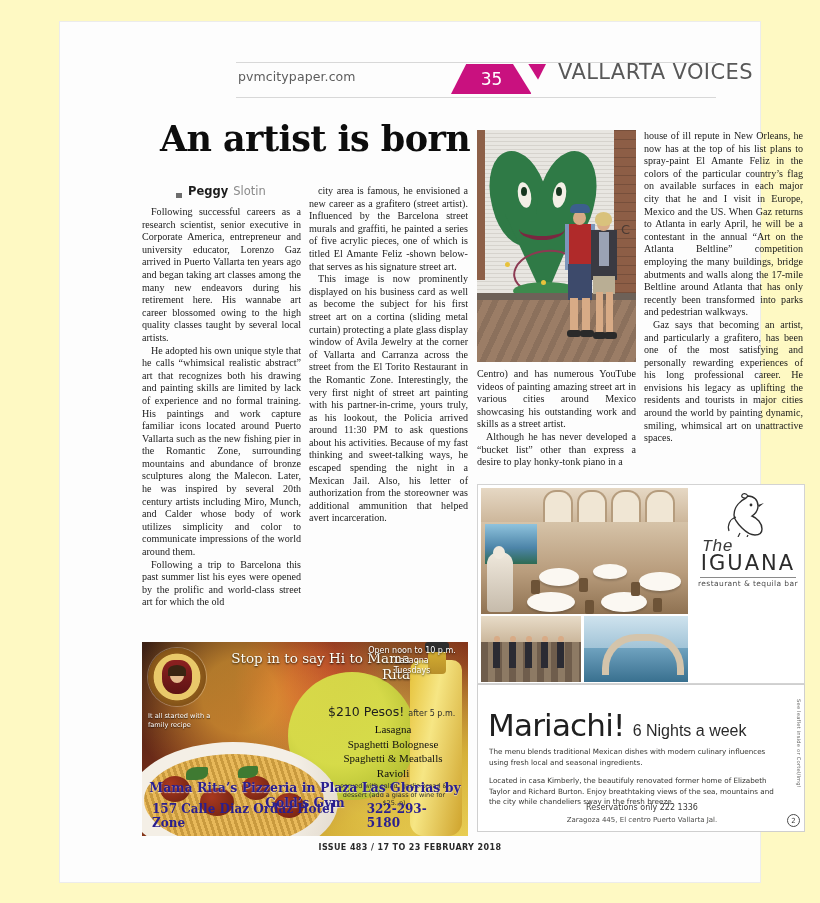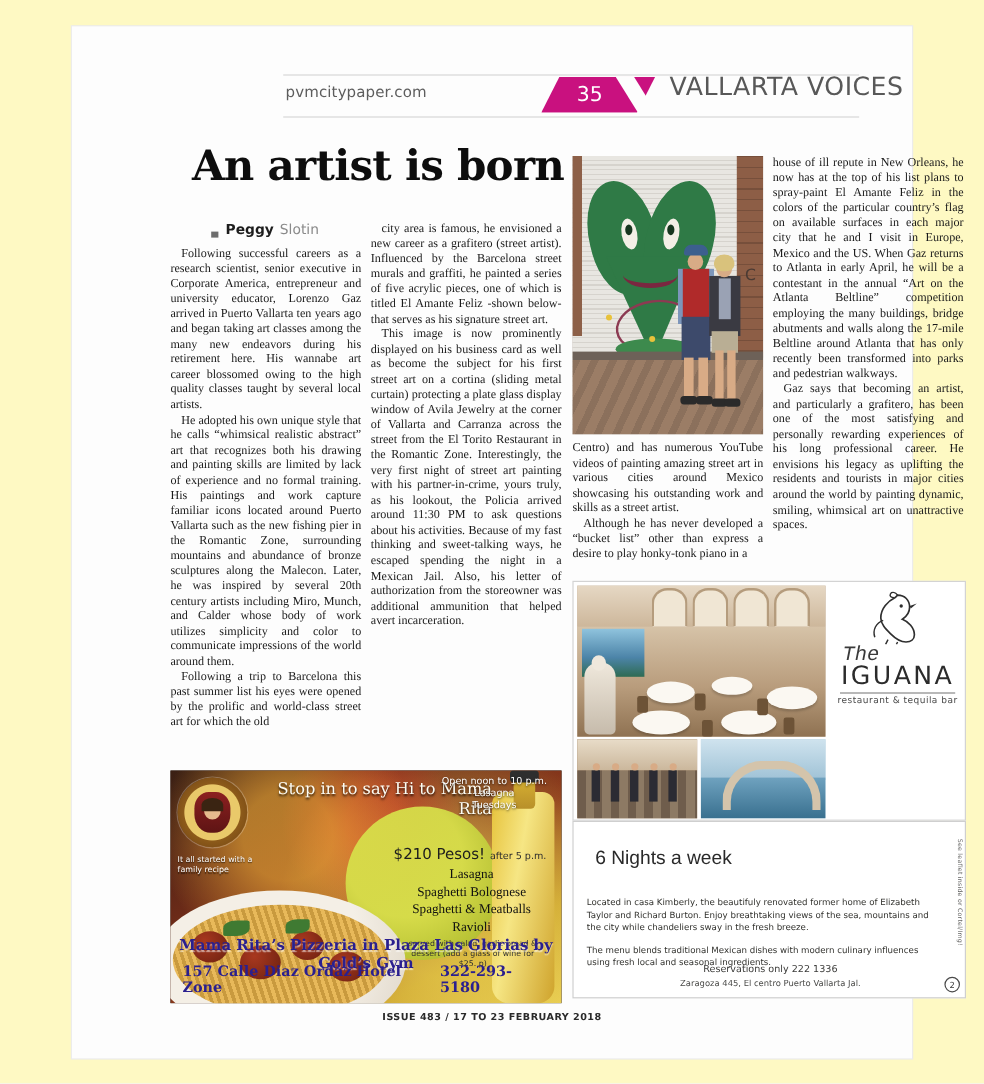--- a/index.html
+++ b/index.html
@@ -658,25 +658,26 @@
         </svg>
         <div class="ig-word-the">The</div>
         <div class="ig-word-main">IGUANA</div>
         <div class="ig-underline"></div>
         <div class="ig-word-sub">restaurant &amp; tequila bar</div>
       </div>
     </div>
 
     <div class="ad-mariachi">
       <div class="ma-title-wrap">
+        <span class="ma-title">Mariachi!</span>
         <span class="ma-sub">6 Nights a week</span>
       </div>
       <div class="ma-body">
+        <p>The menu blends traditional Mexican dishes with modern culinary influences using fresh local and seasonal ingredients.</p>
         <p>Located in casa Kimberly, the beautifuly renovated former home of Elizabeth Taylor and Richard Burton. Enjoy breathtaking views of the sea, mountains and the city while chandeliers sway in the fresh breeze.</p>
-        <p>The menu blends traditional Mexican dishes with modern culinary influences using fresh local and seasonal ingredients.</p>
       </div>
       <div class="ma-res">Reservations only 222 1336</div>
       <div class="ma-addr">Zaragoza 445, El centro Puerto Vallarta Jal.</div>
       <div class="ma-vert">See leaflet inside or Cortel/Img!</div>
       <div class="ma-badge">2</div>
     </div>
 
     <div class="ad-rita">
       <div class="rita-bg"></div>
       <div class="rita-lemon"></div>

